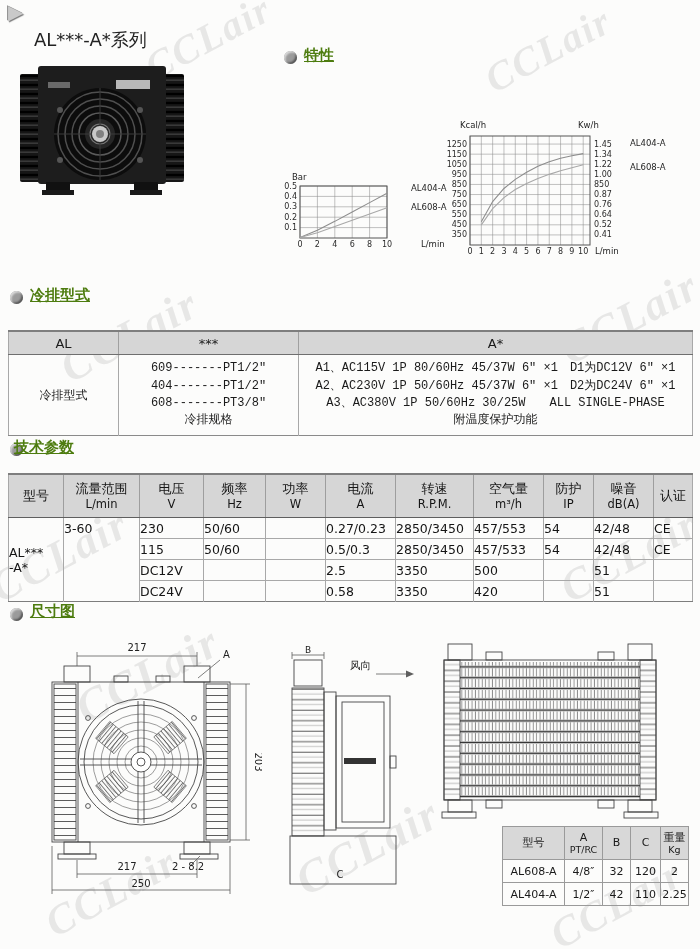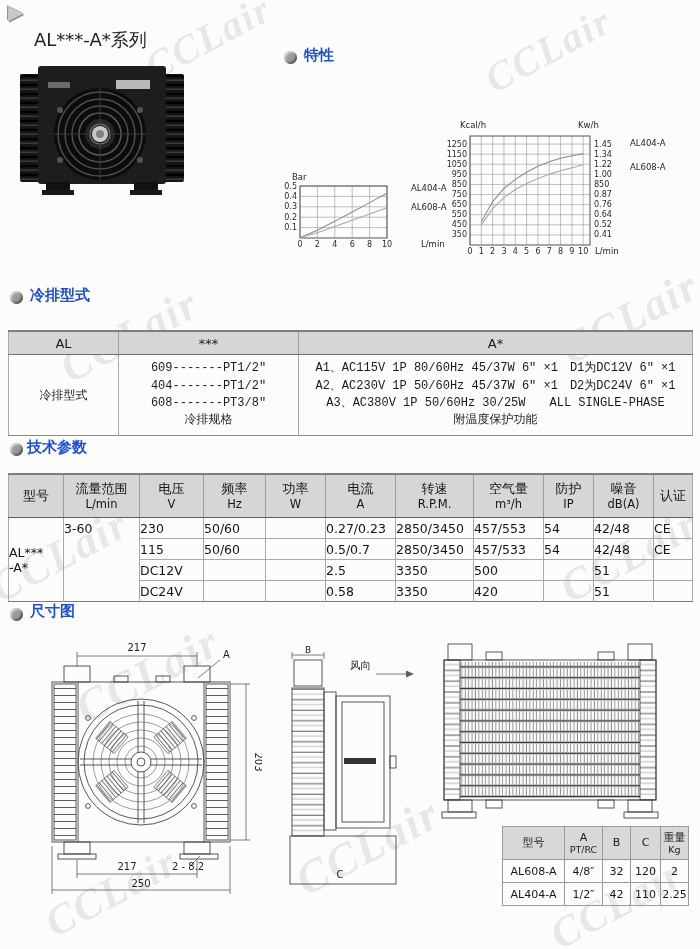--- a/index.html
+++ b/index.html
@@ -6,21 +6,21 @@
   body{font-family:"DejaVu Sans","Liberation Sans",sans-serif;background:#e8e8e8;}
   .page{position:relative;width:700px;height:949px;background:#fcfcfb;overflow:hidden;margin:0 auto;}
   .abs{position:absolute;}
   .wm{position:absolute;color:#bdbdbd;opacity:.32;font-family:"Liberation Serif","DejaVu Serif",serif;
       font-style:italic;font-weight:bold;letter-spacing:2px;transform:rotate(-28deg);pointer-events:none;}
   .title{font-size:18px;font-weight:bold;color:#141414;}
   .series{font-size:18px;color:#222;}
   .arrow-ic{font-size:20px;color:#c9c9c9;text-shadow:-1px -1px 0 #8f8f8f,1px 1px 1px #777;}
   .bullet{width:13px;height:13px;border-radius:50%;background:#9b9b9b;
           box-shadow:inset 1.5px 1.5px 2px #d9d9d9, inset -1.5px -1.5px 2px #565656;}
-  .sec-head{font-size:15px;font-weight:bold;color:#1d4ed8;}
+  .sec-head{font-size:15px;font-weight:bold;color:#4d7c0f;text-decoration:underline;}
   .feat-text{font-size:13px;color:#1c1c1c;line-height:1.65;}
   .chart text{font-size:8px;fill:#2a2a2a;}
   .chart text.lab{font-size:8.5px;fill:#1e1e1e;}
   .draw text{font-size:10px;fill:#222;}
   table{border-collapse:collapse;table-layout:fixed;}
   
   .mdl{width:684px;font-size:12px;color:#1a1a1a;border-left:1px solid #a8a8a8;border-right:1px solid #a8a8a8;border-bottom:1.5px solid #8a8a8a;}
   .mdl th{background:#d6d6d6;border-top:2px solid #7e7e7e;border-bottom:1.5px solid #6f6f6f;
           border-right:1px solid #a0a0a0;height:20px;font-weight:normal;font-size:13px;}
   .mdl td{border-right:1px solid #a8a8a8;vertical-align:middle;text-align:center;height:78px;font-family:Liberation Mono, monospace;}
@@ -219,21 +219,21 @@
         <div class="ln">A1、AC115V 1P 80/60Hz 45/37W 6″ ×1　D1为DC12V 6″ ×1</div>
         <div class="ln">A2、AC230V 1P 50/60Hz 45/37W 6″ ×1　D2为DC24V 6″ ×1</div>
         <div class="ln">A3、AC380V 1P 50/60Hz 30/25W　　ALL SINGLE-PHASE</div>
         <div class="ln">附温度保护功能</div>
       </td>
     </tr>
   </tbody>
     </table>
 
   <div class="abs bullet" style="left:10px;top:443px;"></div>
-  <div class="abs sec-head" style="left:27px;top:438px;">技术参数</div>
+  <div class="abs sec-head" style="left:14px;top:438px;">技术参数</div>
   <table class="abs tech" style="left:8px;top:473px;">
     <colgroup>
       <col style="width:55px">
         <col style="width:76px">
         <col style="width:64px">
         <col style="width:62px">
       <col style="width:60px">
         <col style="width:70px">
         <col style="width:78px">
         <col style="width:70px">
@@ -301,21 +301,21 @@
       <td>2850/3450</td>
           <td>457/553</td>
       <td>54</td>
           <td>42/48</td>
       <td>CE</td>
     </tr>
     <tr class="rb">
       <td>115</td>
           <td>50/60</td>
       <td></td>
-          <td>0.5/0.7</td>
+          <td>0.5/0.3</td>
       <td>2850/3450</td>
           <td>457/533</td>
       <td>54</td>
           <td>42/48</td>
       <td>CE</td>
     </tr>
     <tr class="rb">
       <td>DC12V</td>
           <td></td>
       <td></td>

